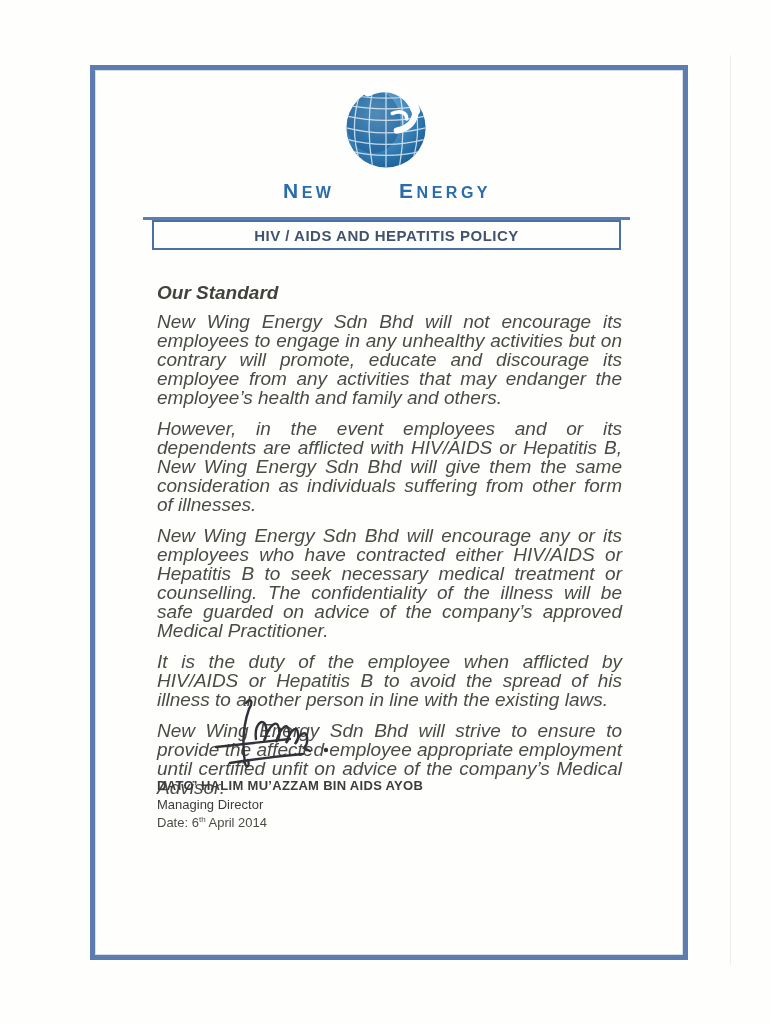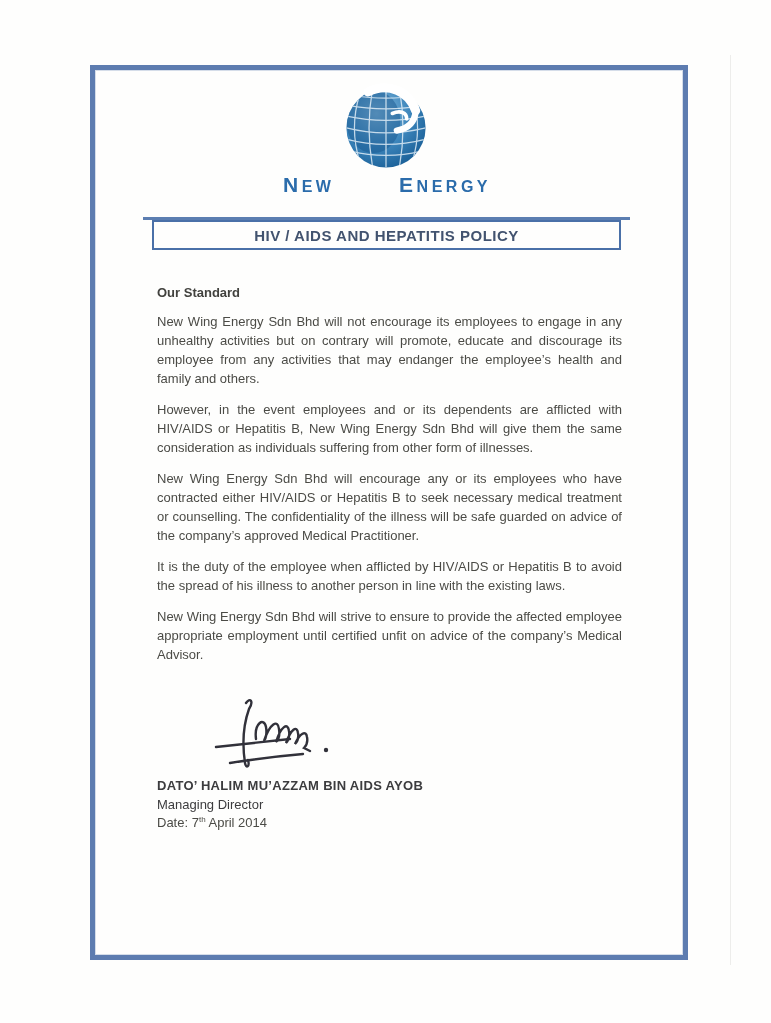--- a/index.html
+++ b/index.html
@@ -17,21 +17,21 @@
     box-shadow:inset 0 0 0 1px rgba(93,124,176,0.25);
   }
   .scan-line{
     position:absolute;left:730px;top:55px;width:1px;height:910px;
     background:#ededeb;
   }
   .logo-globe{
     position:absolute;left:340px;top:82px;width:92px;height:90px;
   }
   .logo-words{
-    position:absolute;left:283px;top:173px;width:208px;
+    position:absolute;left:283px;top:179px;width:208px;
     display:flex;justify-content:space-between;
     color:#2b6cab;
     font-weight:bold;
     letter-spacing:3.5px;
     font-size:16px;
   }
   .logo-word{display:inline-block;}
   .logo-word::first-letter{font-size:21px;}
   .title-rule{
     position:absolute;left:143px;top:217px;width:487px;height:3px;
@@ -41,21 +41,21 @@
     position:absolute;left:152px;top:220px;width:469px;height:30px;
     box-sizing:border-box;
     border:2px solid #4a70a8;
     display:flex;align-items:center;justify-content:center;
   }
   .title-text{
     font-weight:bold;font-size:15px;color:#42536f;letter-spacing:0.5px;
   }
   .body-block{
     position:absolute;left:157px;top:283px;width:465px;
-    color:#4b4b46;font-size:13px;line-height:19px;
+    color:#4b4b46;font-size:19px;line-height:19px;font-style:italic;
   }
   .body-heading{
     font-weight:bold;color:#42423e;margin:0 0 10px 0;
   }
   .body-block p{
     margin:7px 0 12px 0;text-align:justify;
   }
   .signature-svg{
     position:absolute;left:200px;top:693px;width:140px;height:78px;
   }
@@ -140,15 +140,15 @@
       <path d="M46,10 C50,4 54,8 49,16 C44,30 42,50 45,70 C46,76 50,74 48,67"></path>
       <path d="M16,54 L90,46"></path>
       <path d="M56,46 C54,30 64,24 66,34 C67,40 66,46 64,48 C70,30 78,26 79,36 C80,42 78,47 76,49 C81,33 88,29 89,38 C90,43 88,48 86,50 C91,36 97,32 98,40 C99,45 97,49 95,51 C100,40 106,37 107,44 C108,49 106,53 104,55 L110,58"></path>
       <path d="M30,70 C55,66 80,63 103,61"></path>
     </g>
     <circle cx="126" cy="57" r="2.2" fill="#31313a"></circle>
   </svg>
 
   <div class="sig-name">DATO’ HALIM MU’AZZAM BIN AIDS AYOB</div>
   <div class="sig-role">Managing Director</div>
-  <div class="sig-date"><span>Date: 7</span><sup>th</sup><span> April 2014</span></div>
+  <div class="sig-date"><span>Date: 6</span><sup>th</sup><span> April 2014</span></div>
 
 </div>
 
 </body></html>

